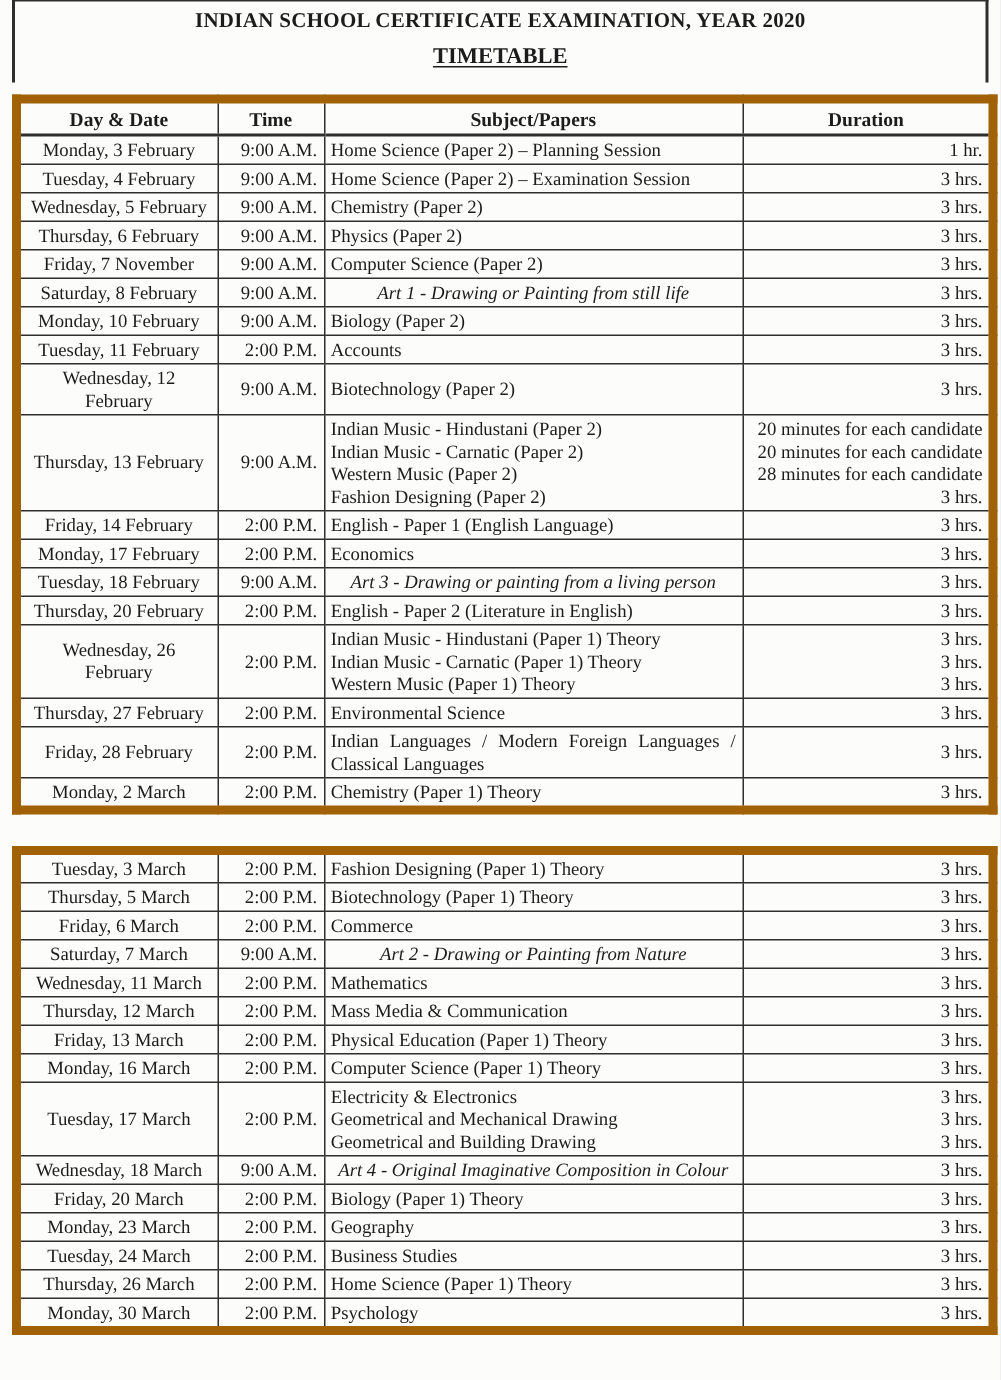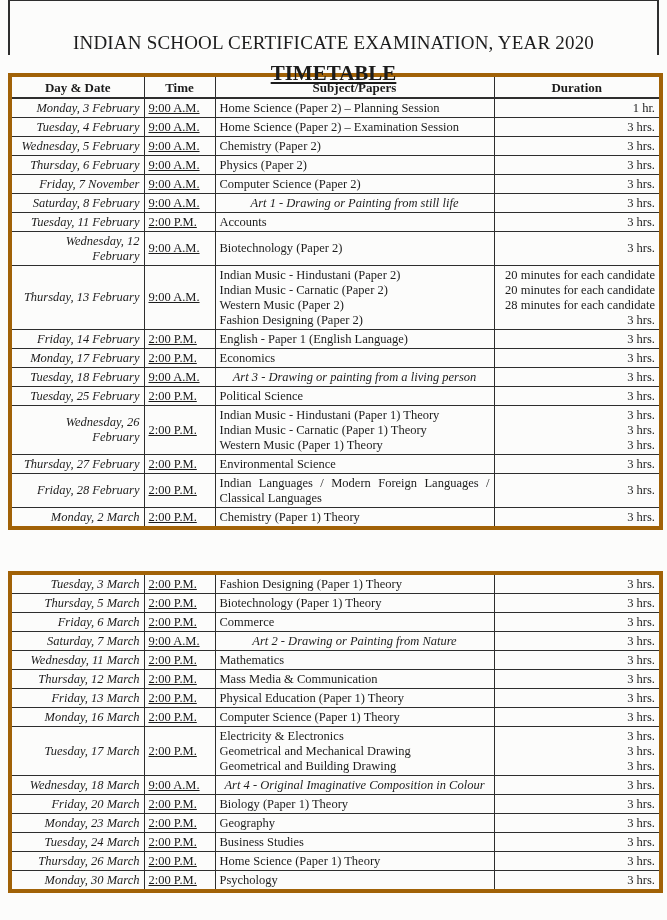--- a/index.html
+++ b/index.html
@@ -21,56 +21,55 @@
     margin: 0 8px;
     border-left: 2px solid #2e2e2e;
     border-right: 2px solid #2e2e2e;
     border-top: 1px solid #2e2e2e;
     height: 55px;
     box-sizing: border-box;
     text-align: center;
     padding-top: 6px;
   }
   .doc-title {
-    font-size: 19px;
-    font-weight: normal;
+    font-size: 14px;
+    font-weight: bold;
     letter-spacing: 0.2px;
-    margin-top: 25px;
   }
   .doc-subtitle {
     margin-top: 7px;
-    font-size: 21px;
+    font-size: 15px;
     font-weight: bold;
     text-decoration: underline;
     text-underline-offset: 2px;
   }
   table.tt {
-    margin: 18px 8px;
+    margin: 8px 8px;
     width: 651px;
     border-collapse: collapse;
     table-layout: fixed;
-    border: 4px solid #a16207;
+    border: 6px solid #a16207;
   }
   table.tt th, table.tt td {
     border: 1px solid #2e2e2e;
     font-size: 12.5px;
     line-height: 15px;
     padding: 1.5px 4px;
     vertical-align: middle;
     overflow: hidden;
   }
   table.tt thead th {
     font-weight: bold;
     font-size: 13px;
     text-align: center;
     height: 17px;
     border-bottom: 2px solid #2e2e2e;
   }
-  td.c-date { text-align: right; font-style: italic; }
-  td.c-time { text-align: left; text-decoration: underline; }
+  td.c-date { text-align: center; }
+  td.c-time { text-align: right; }
   td.c-subject { text-align: left; padding-left: 6px; }
   td.c-duration { text-align: right; padding-left: 2px; padding-right: 2px; font-size: 12.3px; white-space: nowrap; }
   td.c-subject.italic div { font-style: italic; text-align: center; }
   td.c-subject.justify div { text-align: justify; white-space: normal; }
   .page-gap {
     height: 5px;
   }
 </style>
 </head>
 <body>
@@ -177,20 +176,34 @@
           </td>
           <td class="c-subject italic">
             <div>Art 1 - Drawing or Painting from still life</div>
           </td>
           <td class="c-duration">
             <div>3 hrs.</div>
           </td>
         </tr>
         <tr>
           <td class="c-date">
+            <div>Monday, 10 February</div>
+          </td>
+          <td class="c-time">
+            <div>9:00 A.M.</div>
+          </td>
+          <td class="c-subject">
+            <div>Biology (Paper 2)</div>
+          </td>
+          <td class="c-duration">
+            <div>3 hrs.</div>
+          </td>
+        </tr>
+        <tr>
+          <td class="c-date">
             <div>Tuesday, 11 February</div>
           </td>
           <td class="c-time">
             <div>2:00 P.M.</div>
           </td>
           <td class="c-subject">
             <div>Accounts</div>
           </td>
           <td class="c-duration">
             <div>3 hrs.</div>
@@ -267,27 +280,27 @@
           </td>
           <td class="c-subject italic">
             <div>Art 3 - Drawing or painting from a living person</div>
           </td>
           <td class="c-duration">
             <div>3 hrs.</div>
           </td>
         </tr>
         <tr>
           <td class="c-date">
-            <div>Tuesday, 25 February</div>
-          </td>
-          <td class="c-time">
-            <div>2:00 P.M.</div>
-          </td>
-          <td class="c-subject">
-            <div>Political Science</div>
+            <div>Thursday, 20 February</div>
+          </td>
+          <td class="c-time">
+            <div>2:00 P.M.</div>
+          </td>
+          <td class="c-subject">
+            <div>English - Paper 2 (Literature in English)</div>
           </td>
           <td class="c-duration">
             <div>3 hrs.</div>
           </td>
         </tr>
         <tr>
           <td class="c-date">
             <div>Wednesday, 26 February</div>
           </td>
           <td class="c-time">

